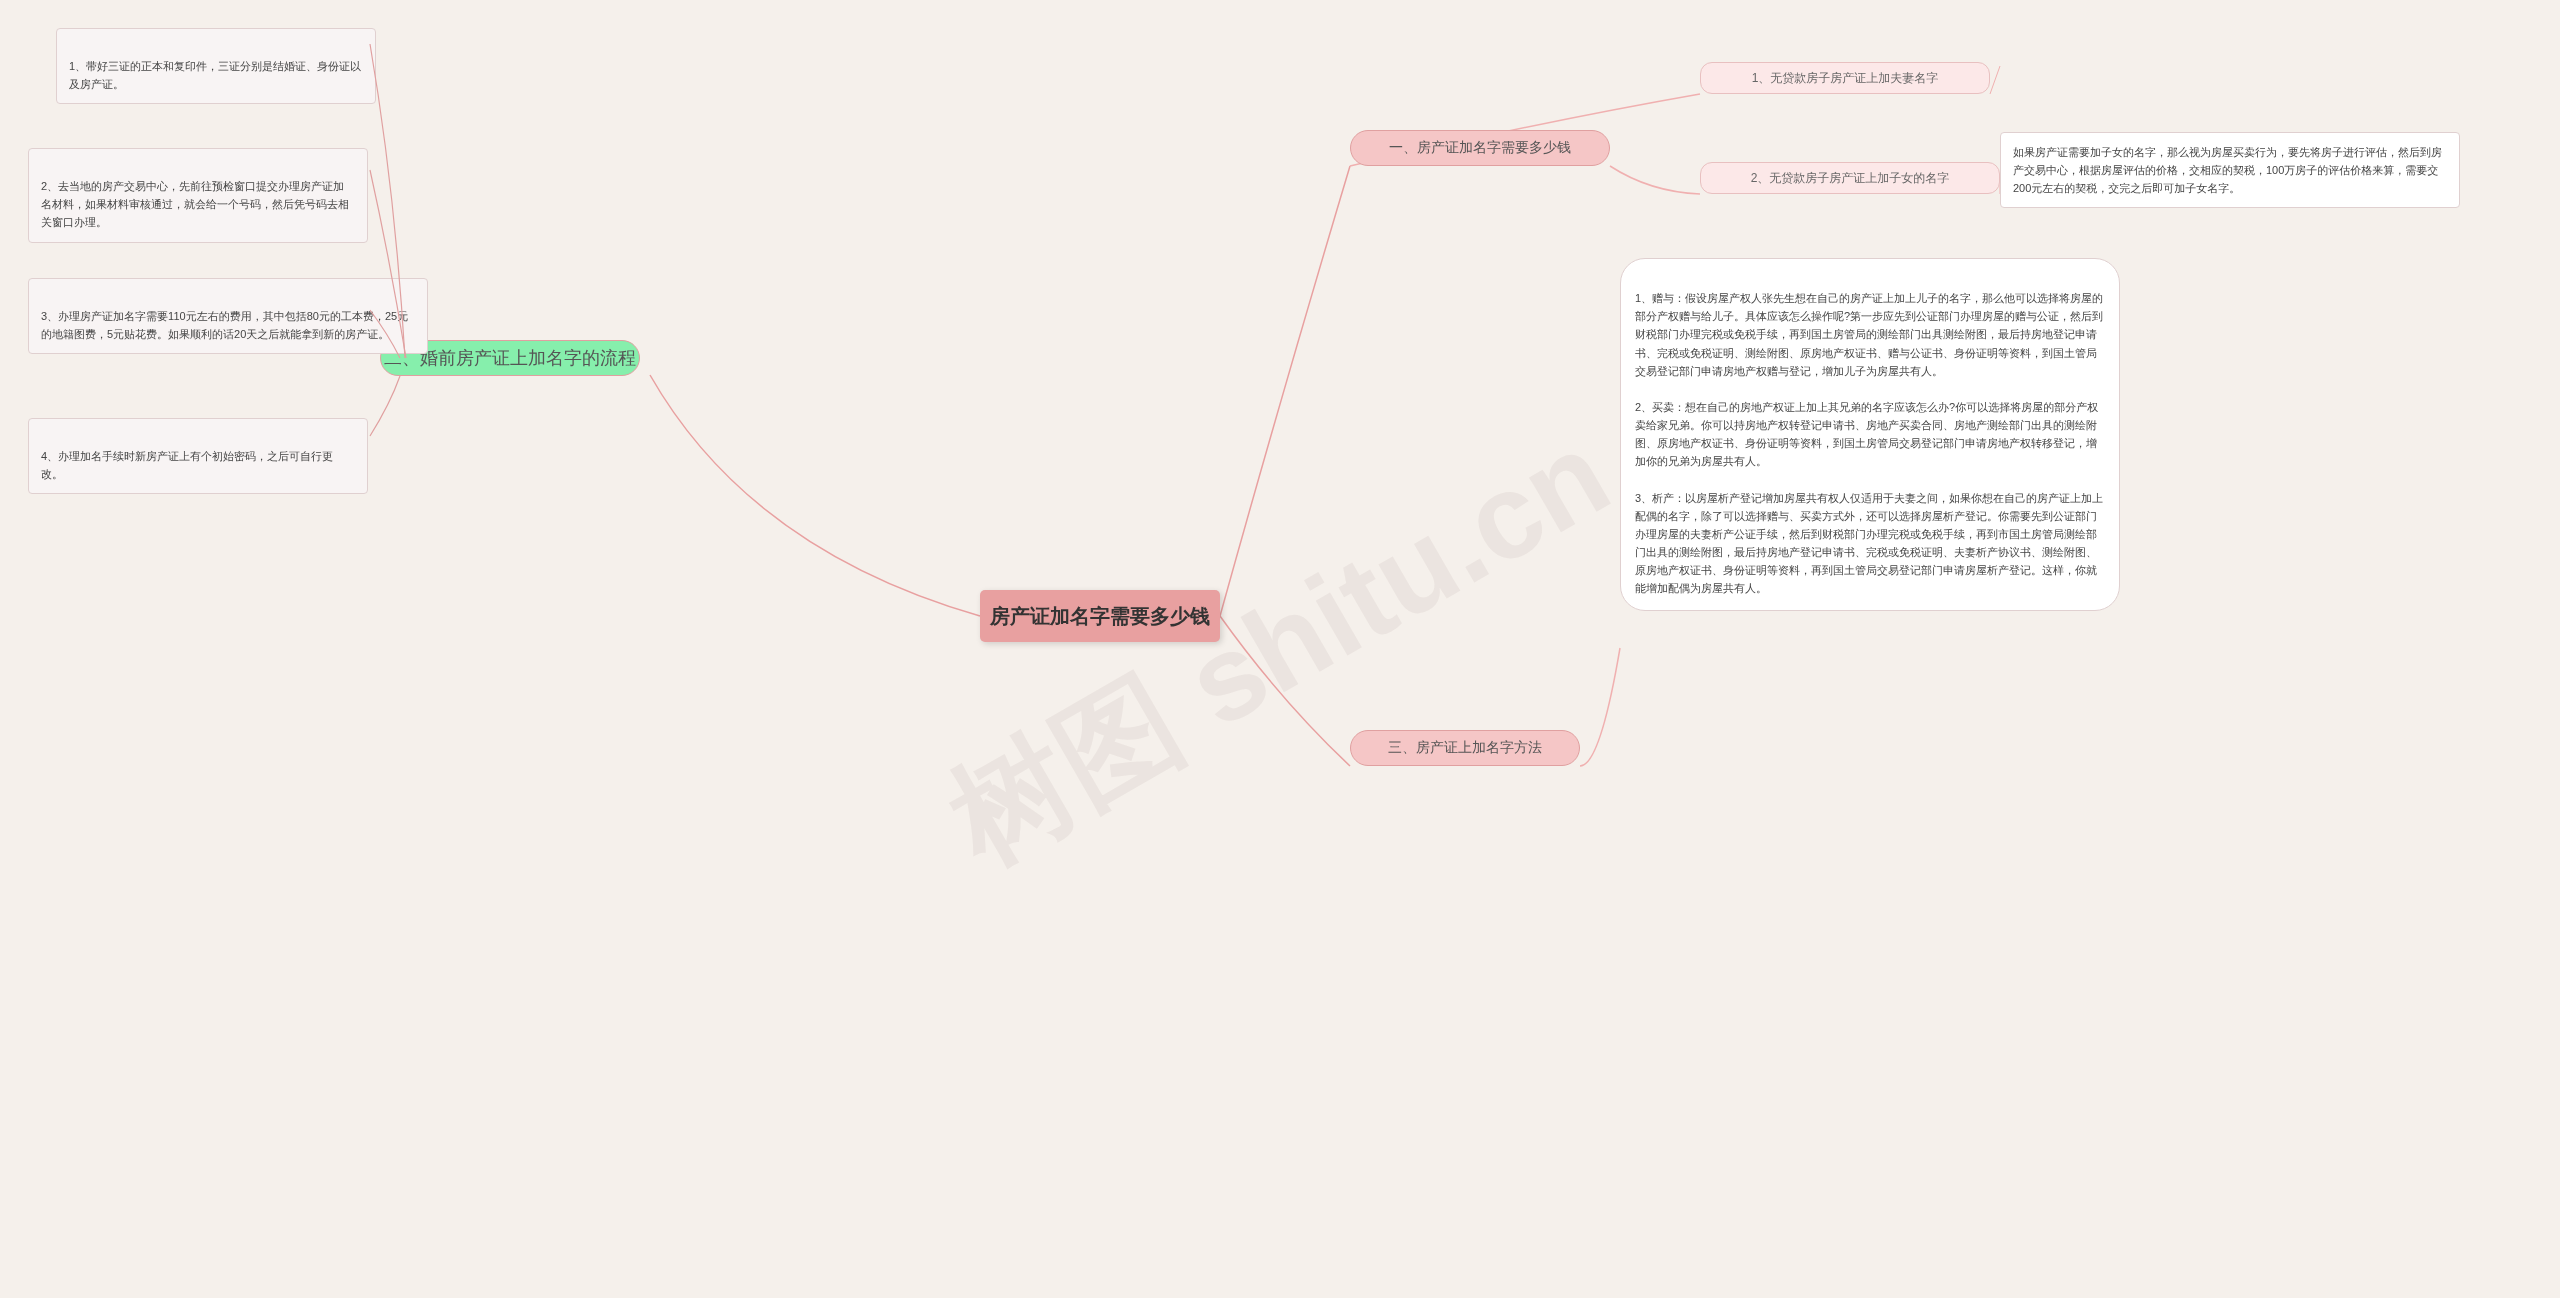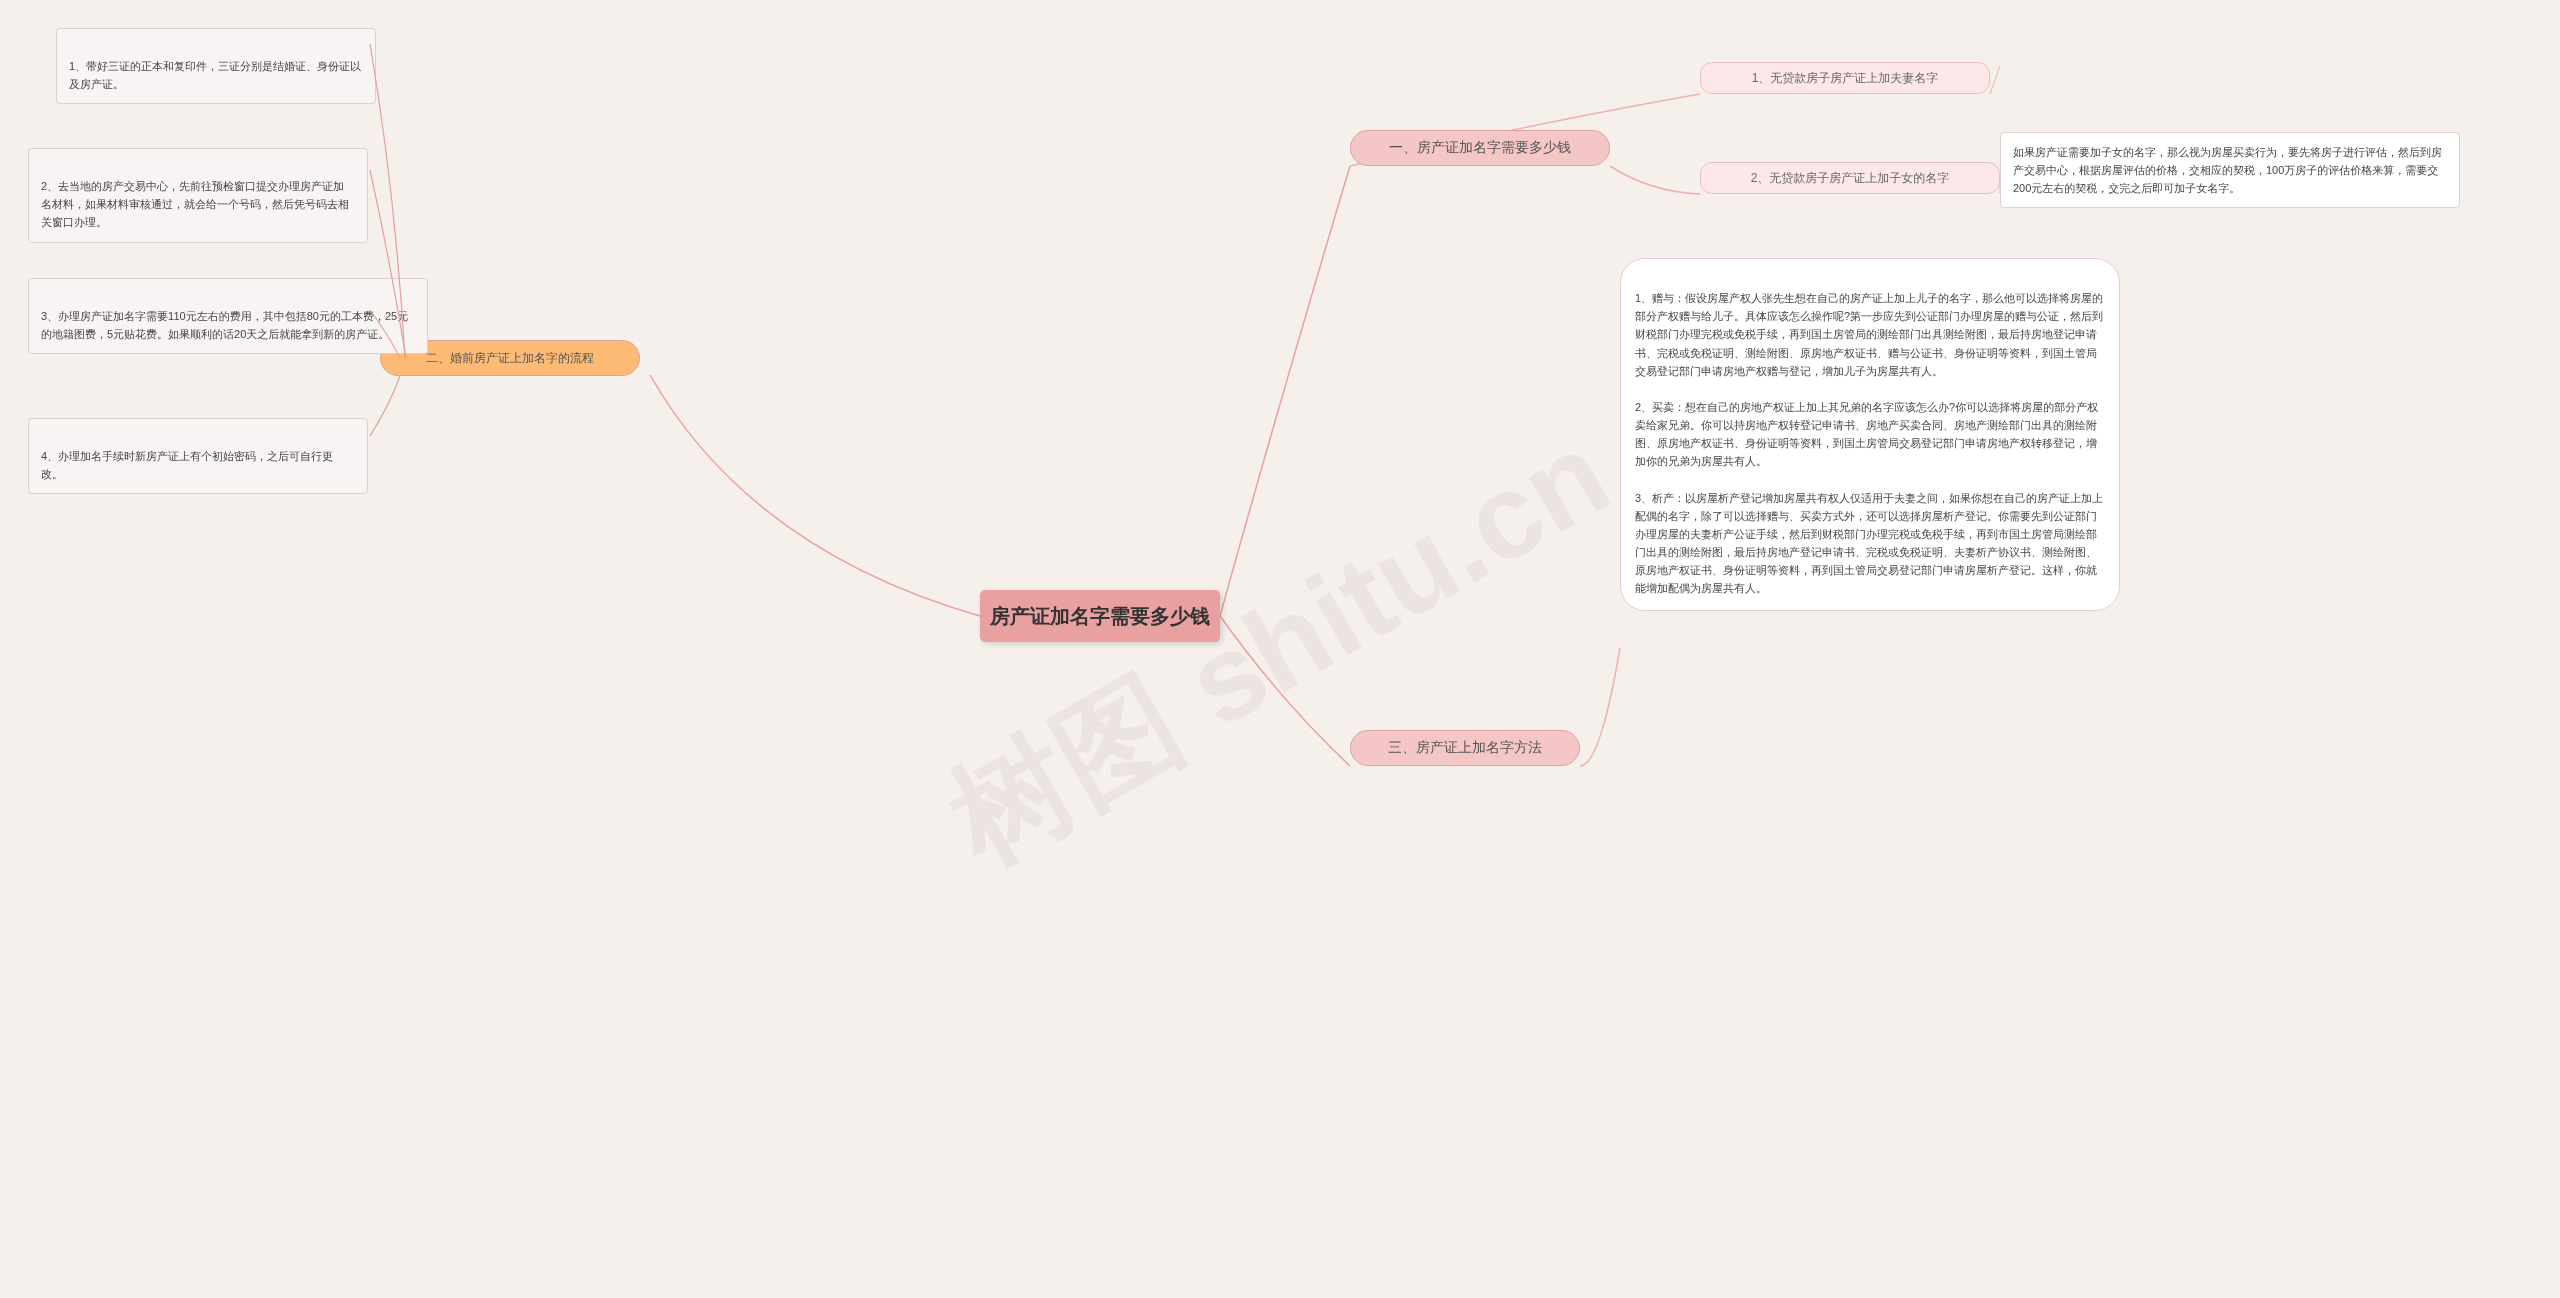--- a/index.html
+++ b/index.html
@@ -65,24 +65,24 @@
       border: 1px solid #e0d0d0;
       border-radius: 4px;
       padding: 10px 12px;
       font-size: 11px;
       color: #444;
       line-height: 1.6;
     }
     
     .left-branch-node {
       position: absolute;
-      background: #fdba74;
+      background: #86efac;
       border-radius: 20px;
       padding: 16px 20px;
-      font-size: 12px;
+      font-size: 18px;
       color: #555;
       white-space: nowrap;
       border: 1px solid #e0a0a0;
     }
     
     .left-text-box {
       position: absolute;
       background: #f8f4f4;
       border: 1px solid #e0d0d0;
       border-radius: 4px;

